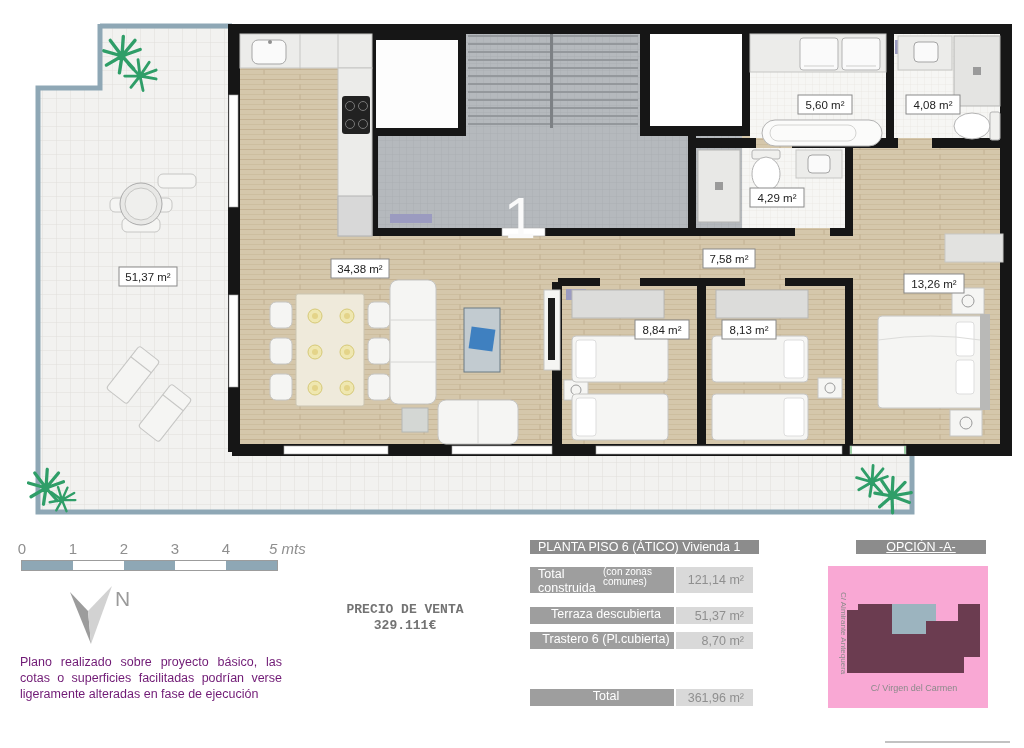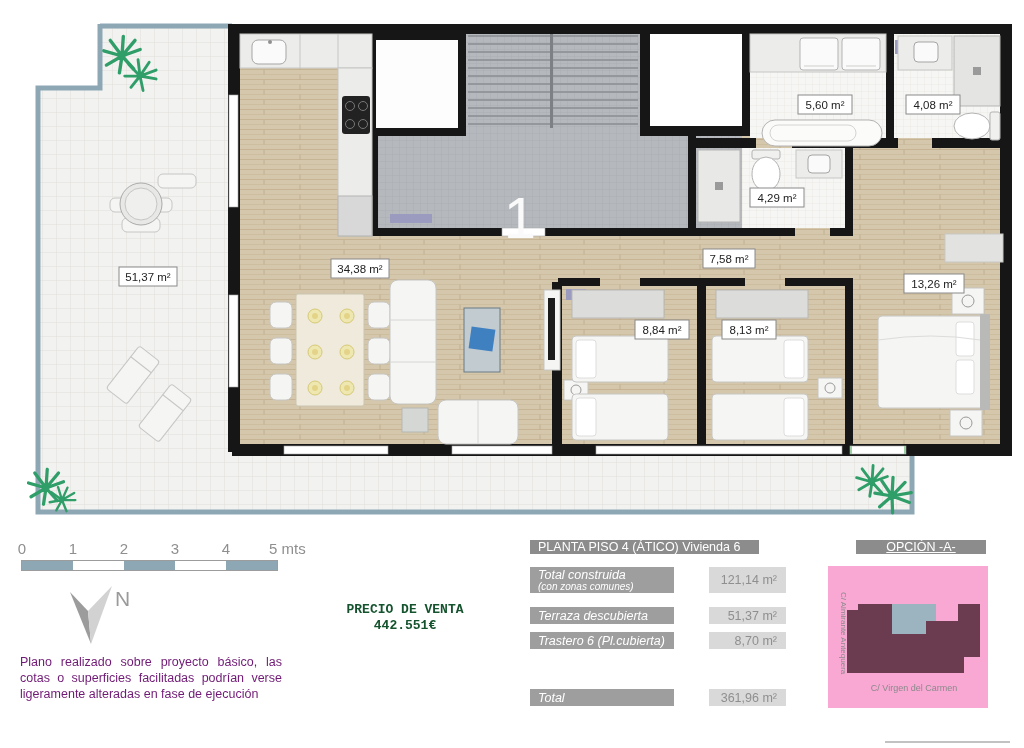--- a/index.html
+++ b/index.html
@@ -9,43 +9,43 @@
   #plan{position:absolute;left:0;top:0;}
   .rlabel rect{fill:#ffffff;stroke:#8a8a8a;stroke-width:1;}
   .rlabel text{font:11.5px "Liberation Sans",sans-serif;fill:#222;text-anchor:middle;}
   .furn{fill:#f5f5f3;stroke:#c6c6c4;stroke-width:1;}
   .furn2{fill:#ececea;stroke:#c6c6c4;stroke-width:1;}
   .wall{fill:#161616;}
   .win{fill:#ffffff;stroke:#a9a9a9;stroke-width:0.6;}
   
   .scalewrap{position:absolute;left:15px;top:540px;width:300px;height:42px;}
   .snum{position:absolute;top:0;width:24px;text-align:center;font-size:15px;color:#8f8f8f;}
-  .snum.last{width:60px;text-align:left;}
+  .snum.last{width:60px;text-align:left;font-style:italic;}
   .sbar{position:absolute;left:7px;top:21px;width:255px;height:9px;display:flex;
         outline:1px solid #9c9c9c;}
   .sbar div{width:51px;height:9px;}
   .seg-b{background:#8ea7b5;}
   .seg-w{background:#ffffff;}
   #north{position:absolute;left:55px;top:578px;}
   #disclaimer{position:absolute;left:20px;top:654px;width:262px;font-size:12.5px;
               line-height:16px;color:#701a75;text-align:justify;}
   #price{position:absolute;left:330px;top:602px;width:150px;text-align:center;
          font-family:"Liberation Mono",monospace;font-weight:bold;font-size:13px;
-         line-height:16px;color:#14532d;}
+         line-height:16px;color:#737373;}
   
   #stable{position:absolute;left:530px;top:540px;width:456px;height:170px;font-size:12.5px;}
   .hdr{position:absolute;top:0;height:14px;background:#8c8c8c;color:#fff;line-height:14px;}
   .hdr.title{left:0;width:229px;padding-left:8px;box-sizing:border-box;}
   .hdr.option{left:326px;width:130px;text-align:center;text-decoration:underline;}
   .trow{position:absolute;left:0;width:456px;}
   .tlabel{position:absolute;left:0;width:144px;height:100%;background:#9e9e9e;color:#fff;
-          box-sizing:border-box;padding-left:8px;display:flex;flex-direction:column;justify-content:center;font-style:italic;}
+          box-sizing:border-box;padding-left:8px;display:flex;flex-direction:row;justify-content:center;}
   .tlabel .sub{font-size:10px;line-height:10px;}
   .tval{position:absolute;left:146px;width:77px;height:100%;background:#d9d9d9;color:#8f8f8f;
-        box-sizing:border-box;padding-right:9px;display:flex;align-items:center;justify-content:flex-end;margin-left:33px;}
+        box-sizing:border-box;padding-right:9px;display:flex;align-items:center;justify-content:flex-end;}
   
   #lmap{position:absolute;left:828px;top:566px;width:160px;height:142px;background:#f9a8d4;}
   #bottomline{position:absolute;left:885px;top:741px;width:125px;height:2px;background:#c2c2c2;}
 </style>
 </head>
 <body>
 
 <div id="stage">
 
   <svg id="plan" width="1024" height="540" viewBox="0 0 1024 540">
@@ -349,25 +349,25 @@
   <svg id="north" width="100" height="78">
     <polygon points="15,14 36,66 33,33" fill="#9c9c9c"></polygon>
     <polygon points="57,8 36,66 33,33" fill="#d2d2d2"></polygon>
     <text x="60" y="28" font-size="21" fill="#9a9a9a" font-family="Liberation Sans, sans-serif">N</text>
   </svg>
 
   <div id="disclaimer">Plano realizado sobre proyecto básico, las cotas o superficies facilitadas podrían verse ligeramente alteradas en fase de ejecución</div>
 
   <div id="price">
     <div>PRECIO DE VENTA</div>
-    <div>442.551€</div>
+    <div>329.111€</div>
   </div>
 
   <div id="stable">
-    <div class="hdr title">PLANTA PISO 4 (ÁTICO) Vivienda 6</div>
+    <div class="hdr title">PLANTA PISO 6 (ÁTICO) Vivienda 1</div>
     <div class="hdr option">OPCIÓN -A-</div>
 
     <div class="trow" style="top:27px;height:26px">
       <div class="tlabel">
         <span>Total construida</span>
         <span class="sub">(con zonas comunes)</span>
       </div>
       <div class="tval">121,14 m²</div>
     </div>
     <div class="trow" style="top:67px;height:17px">

